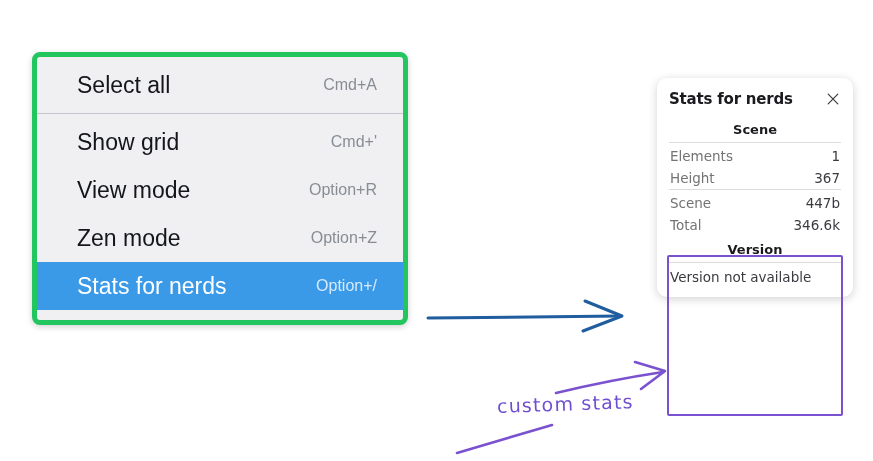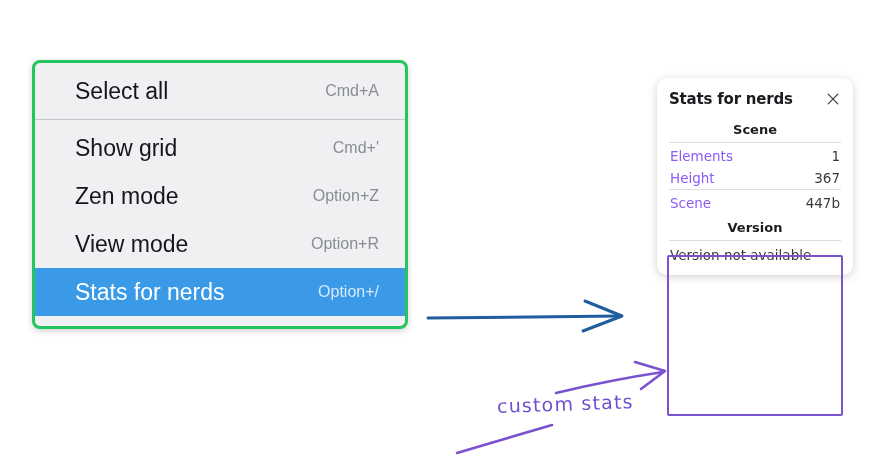--- a/index.html
+++ b/index.html
@@ -22,28 +22,27 @@
     height: 461px;
   }
 
   
   .context-menu {
     position: absolute;
     left: 32px;
     top: 52px;
     width: 376px;
     background: #f0f0f2;
-    border: 3px solid #22c55e;
+    border: 5px solid #22c55e;
     border-radius: 8px;
     box-shadow: 0 2px 6px rgba(0,0,0,0.18);
     box-sizing: border-box;
     padding-top: 4px;
     padding-bottom: 10px;
     overflow: hidden;
-    margin-top: 8px;
   }
   .menu-group {
     padding: 0;
   }
   .menu-sep {
     height: 1px;
     background: #c3c6cc;
     margin: 4px 0 4px 0;
     border: 0;
   }
@@ -127,21 +126,21 @@
     margin: 0 0 2px 0;
   }
   .stat-row {
     display: flex;
     align-items: baseline;
     justify-content: space-between;
     padding: 3px 1px;
     font-size: 13.5px;
     color: #3a3a40;
   }
-  .stat-row .k { color: #8b5cf6; }
+  .stat-row .k { color: #737373; }
   .stat-row .v { color: #3a3a40; }
   .stat-note {
     font-size: 13.5px;
     color: #3a3a40;
     padding: 4px 1px 2px 1px;
   }
 
   
   .highlight-box {
     position: absolute;
@@ -189,26 +188,26 @@
     </div>
 
     <hr class="menu-sep">
 
     <div class="menu-group">
       <div class="menu-item">
         <span class="label">Show grid</span>
         <span class="shortcut">Cmd+'</span>
       </div>
       <div class="menu-item">
+        <span class="label">View mode</span>
+        <span class="shortcut">Option+R</span>
+      </div>
+      <div class="menu-item">
         <span class="label">Zen mode</span>
         <span class="shortcut">Option+Z</span>
-      </div>
-      <div class="menu-item">
-        <span class="label">View mode</span>
-        <span class="shortcut">Option+R</span>
       </div>
       <div class="menu-item selected">
         <span class="label">Stats for nerds</span>
         <span class="shortcut">Option+/</span>
       </div>
     </div>
   </div>
 
   <div class="stats-panel">
 
@@ -230,20 +229,24 @@
     <div class="stat-row">
       <span class="k">Height</span>
       <span class="v">367</span>
     </div>
 
     <hr class="section-rule">
     <div class="stat-row">
       <span class="k">Scene</span>
       <span class="v">447b</span>
     </div>
+    <div class="stat-row">
+      <span class="k">Total</span>
+      <span class="v">346.6k</span>
+    </div>
 
     <div class="section-title">Version</div>
     <hr class="section-rule">
     <div class="stat-note">Version not available</div>
   </div>
 
   <div class="highlight-box"></div>
 
   <div class="annotation-layer">
     <svg width="873" height="461" viewBox="0 0 873 461">

